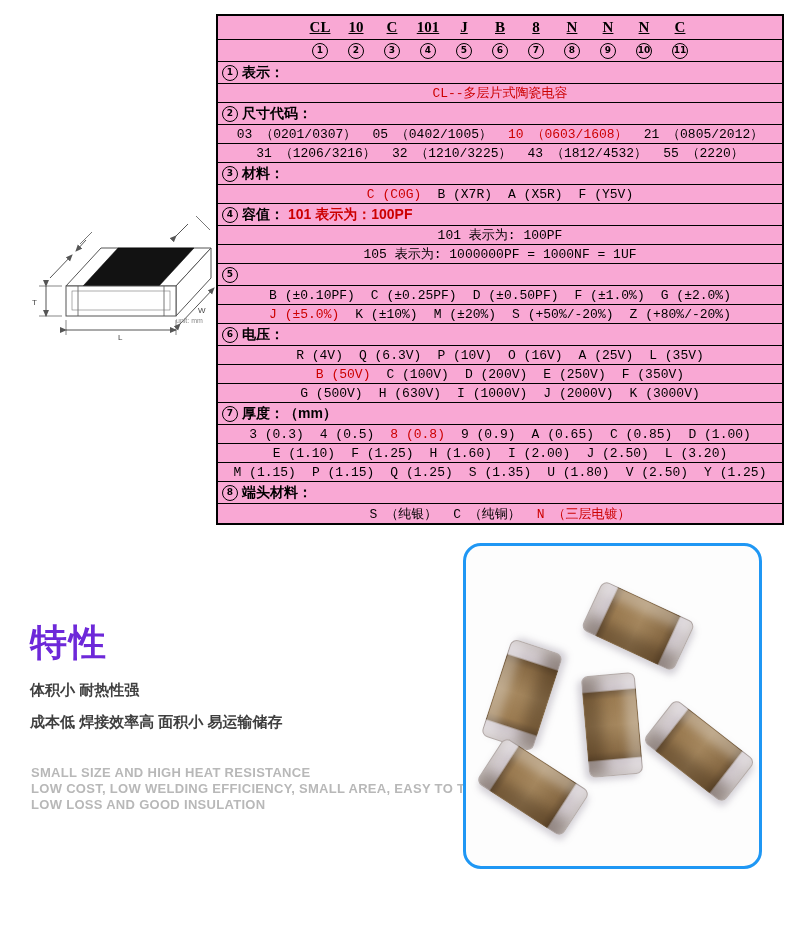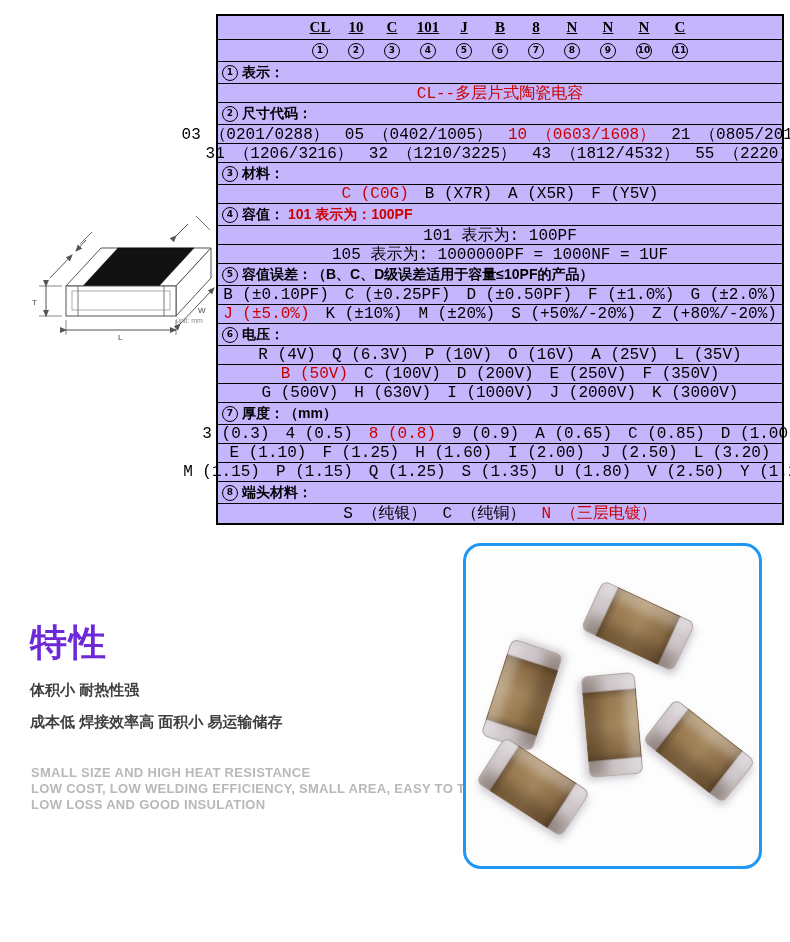--- a/index.html
+++ b/index.html
@@ -4,33 +4,33 @@
 <style>
   html,body { margin:0; padding:0; }
   body {
     width:790px; height:942px; position:relative; background:#ffffff;
     font-family:"Liberation Sans", sans-serif; overflow:hidden;
   }
 
   
   .spec-table {
     position:absolute; left:216px; top:14px; width:568px;
-    border:2px solid #000; background:#c4b5fd; box-sizing:border-box;
+    border:2px solid #000; background:#f9a8d4; box-sizing:border-box;
   }
   .trow {
     box-sizing:border-box; border-bottom:1px solid #000;
     display:flex; align-items:center; white-space:nowrap;
   }
   .trow:last-child { border-bottom:none; }
   .trow.codes  { height:24px; justify-content:center; }
   .trow.nums   { height:22px; justify-content:center; }
   .trow.header { height:22px; justify-content:flex-start; padding-left:4px;
                  font-weight:bold; font-size:14px; gap:4px; color:#000; }
   .trow.center { height:19px; justify-content:center; gap:16px;
-                 font-size:16px; color:#000;
+                 font-size:13px; color:#000;
                  font-family:"Liberation Mono", monospace; }
   .code-cell {
     width:36px; text-align:center; font-family:"Liberation Serif", serif;
     font-weight:bold; font-size:15px; text-decoration:underline;
   }
   .num-cell { width:36px; display:flex; justify-content:center; }
   .circle {
     width:14px; height:14px; border:1.2px solid #000; border-radius:50%;
     display:inline-flex; align-items:center; justify-content:center;
     font-size:9px; font-weight:bold; line-height:1; flex:0 0 auto;
@@ -138,21 +138,21 @@
         <span class="seg">表示：</span>
       </div>
       <div class="trow center">
         <span class="seg red">CL--多层片式陶瓷电容</span>
       </div>
       <div class="trow header">
         <span class="circle">2</span>
         <span class="seg">尺寸代码：</span>
       </div>
       <div class="trow center">
-        <span class="seg">03 （0201/0288）</span>
+        <span class="seg">03 （0201/0307）</span>
         <span class="seg">05 （0402/1005）</span>
         <span class="seg red">10 （0603/1608）</span>
         <span class="seg">21 （0805/2012）</span>
       </div>
       <div class="trow center">
         <span class="seg">31 （1206/3216）</span>
         <span class="seg">32 （1210/3225）</span>
         <span class="seg">43 （1812/4532）</span>
         <span class="seg">55 （2220）</span>
       </div>
@@ -172,21 +172,20 @@
         <span class="seg red bold">101 表示为：100PF</span>
       </div>
       <div class="trow center">
         <span class="seg">101 表示为: 100PF</span>
       </div>
       <div class="trow center">
         <span class="seg">105 表示为: 1000000PF = 1000NF = 1UF</span>
       </div>
       <div class="trow header">
         <span class="circle">5</span>
-        <span class="seg">容值误差：（B、C、D级误差适用于容量≤10PF的产品）</span>
       </div>
       <div class="trow center">
         <span class="seg">B (±0.10PF)</span>
         <span class="seg">C (±0.25PF)</span>
         <span class="seg">D (±0.50PF)</span>
         <span class="seg">F (±1.0%)</span>
         <span class="seg">G (±2.0%)</span>
       </div>
       <div class="trow center">
         <span class="seg red">J (±5.0%)</span>

